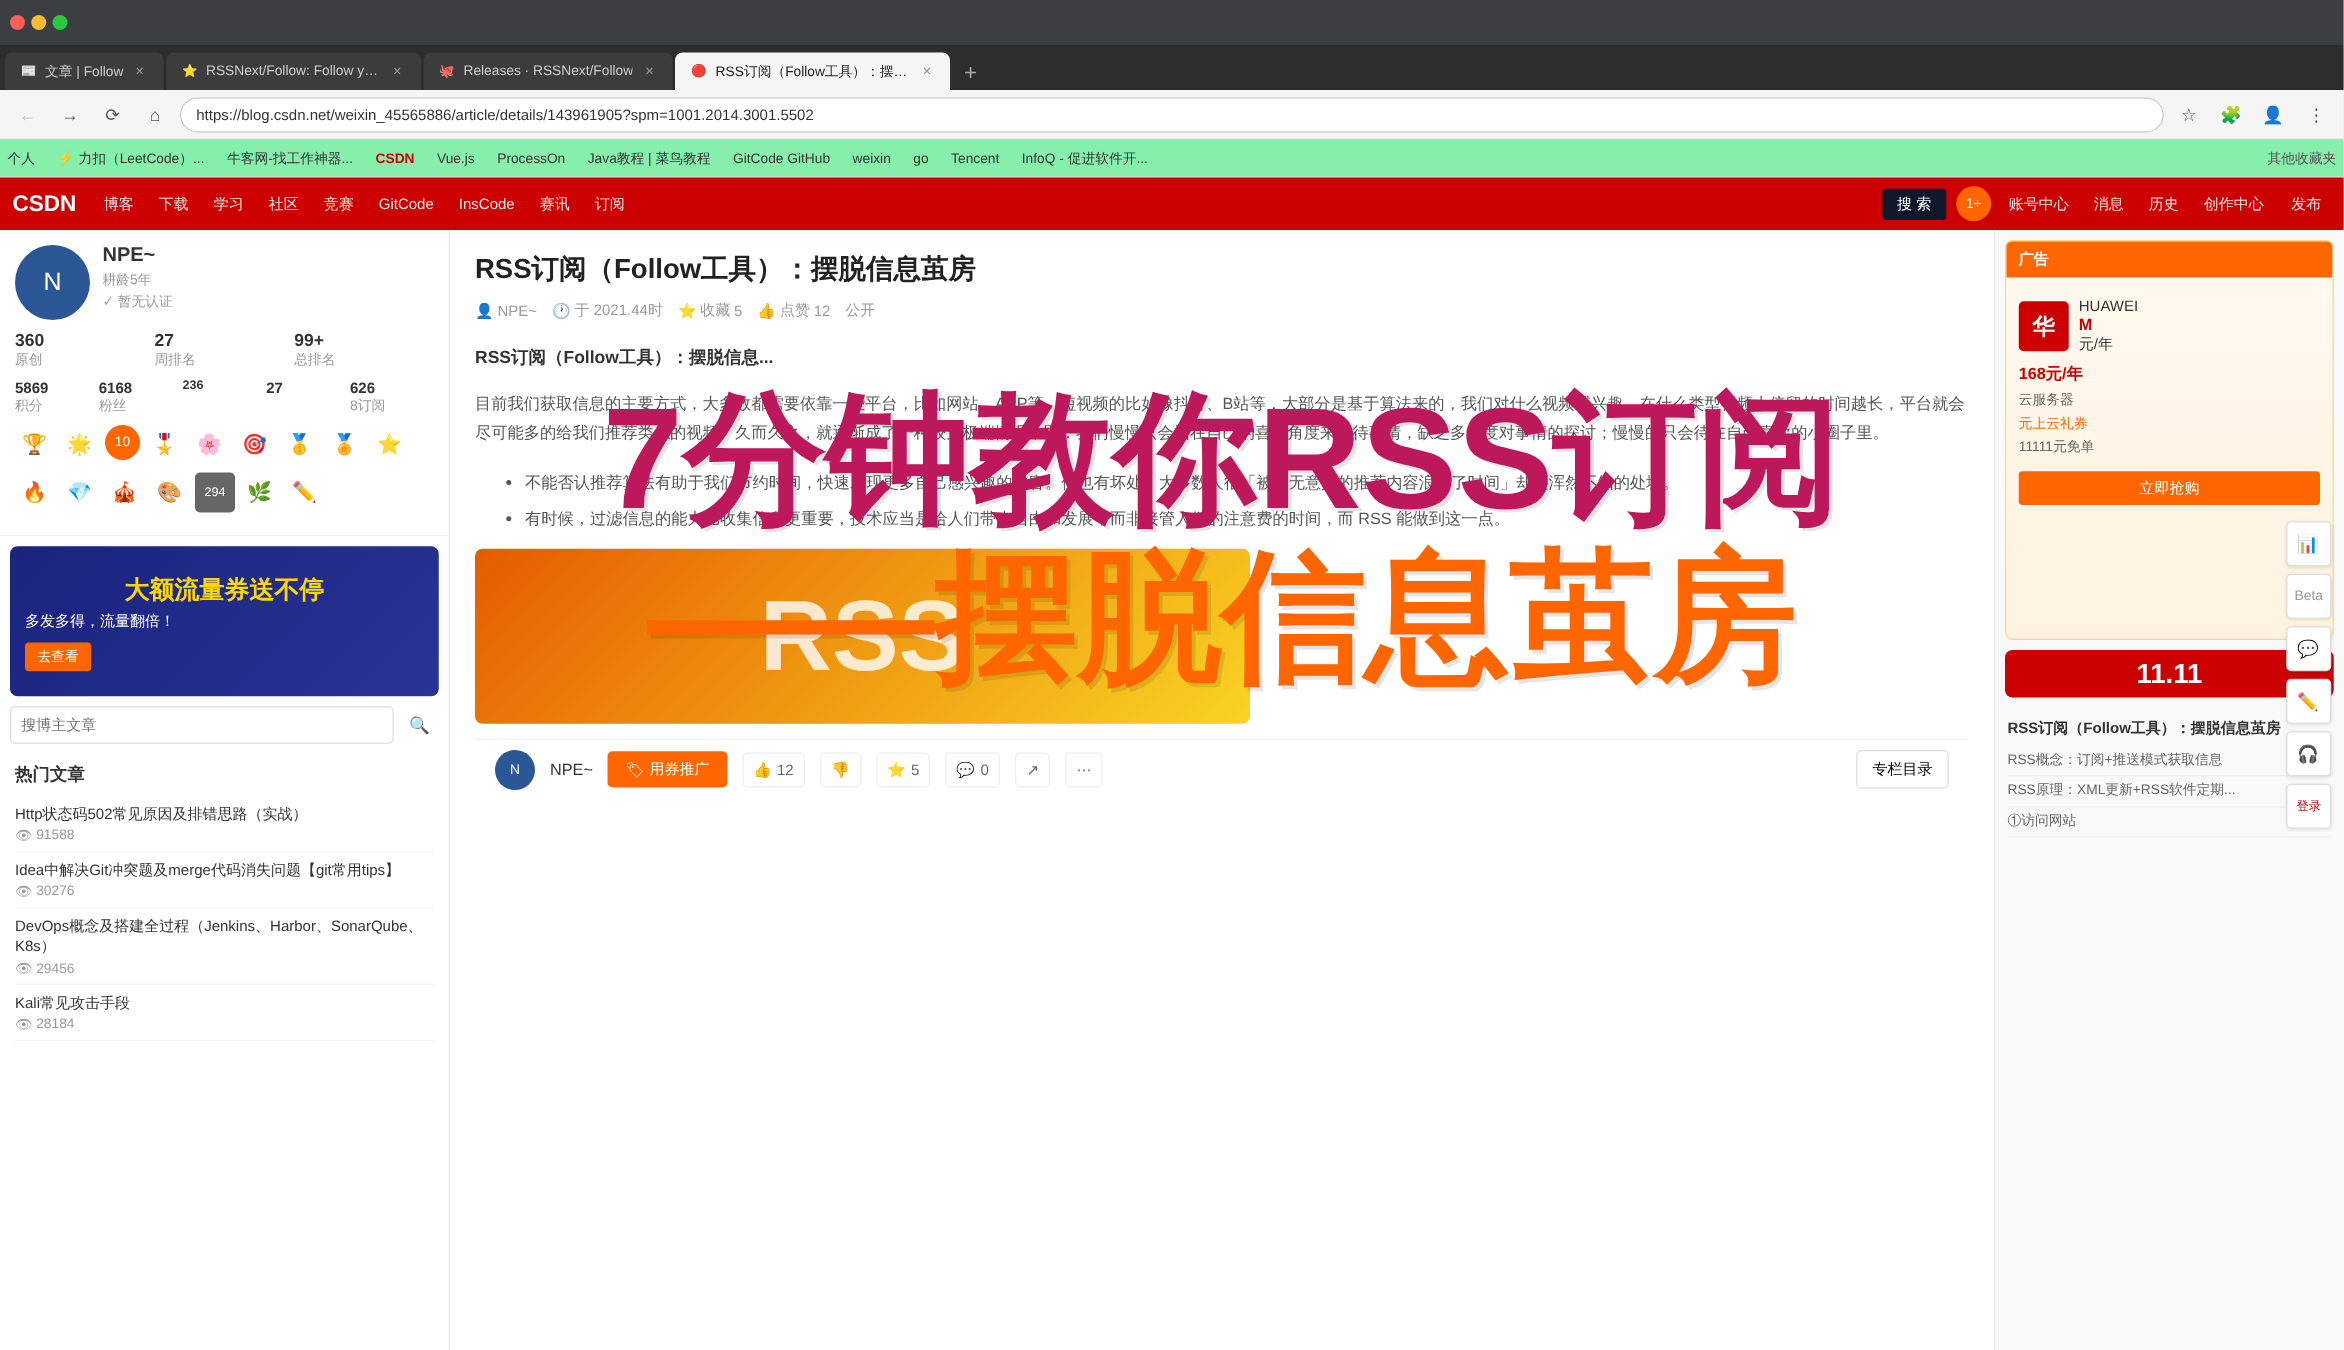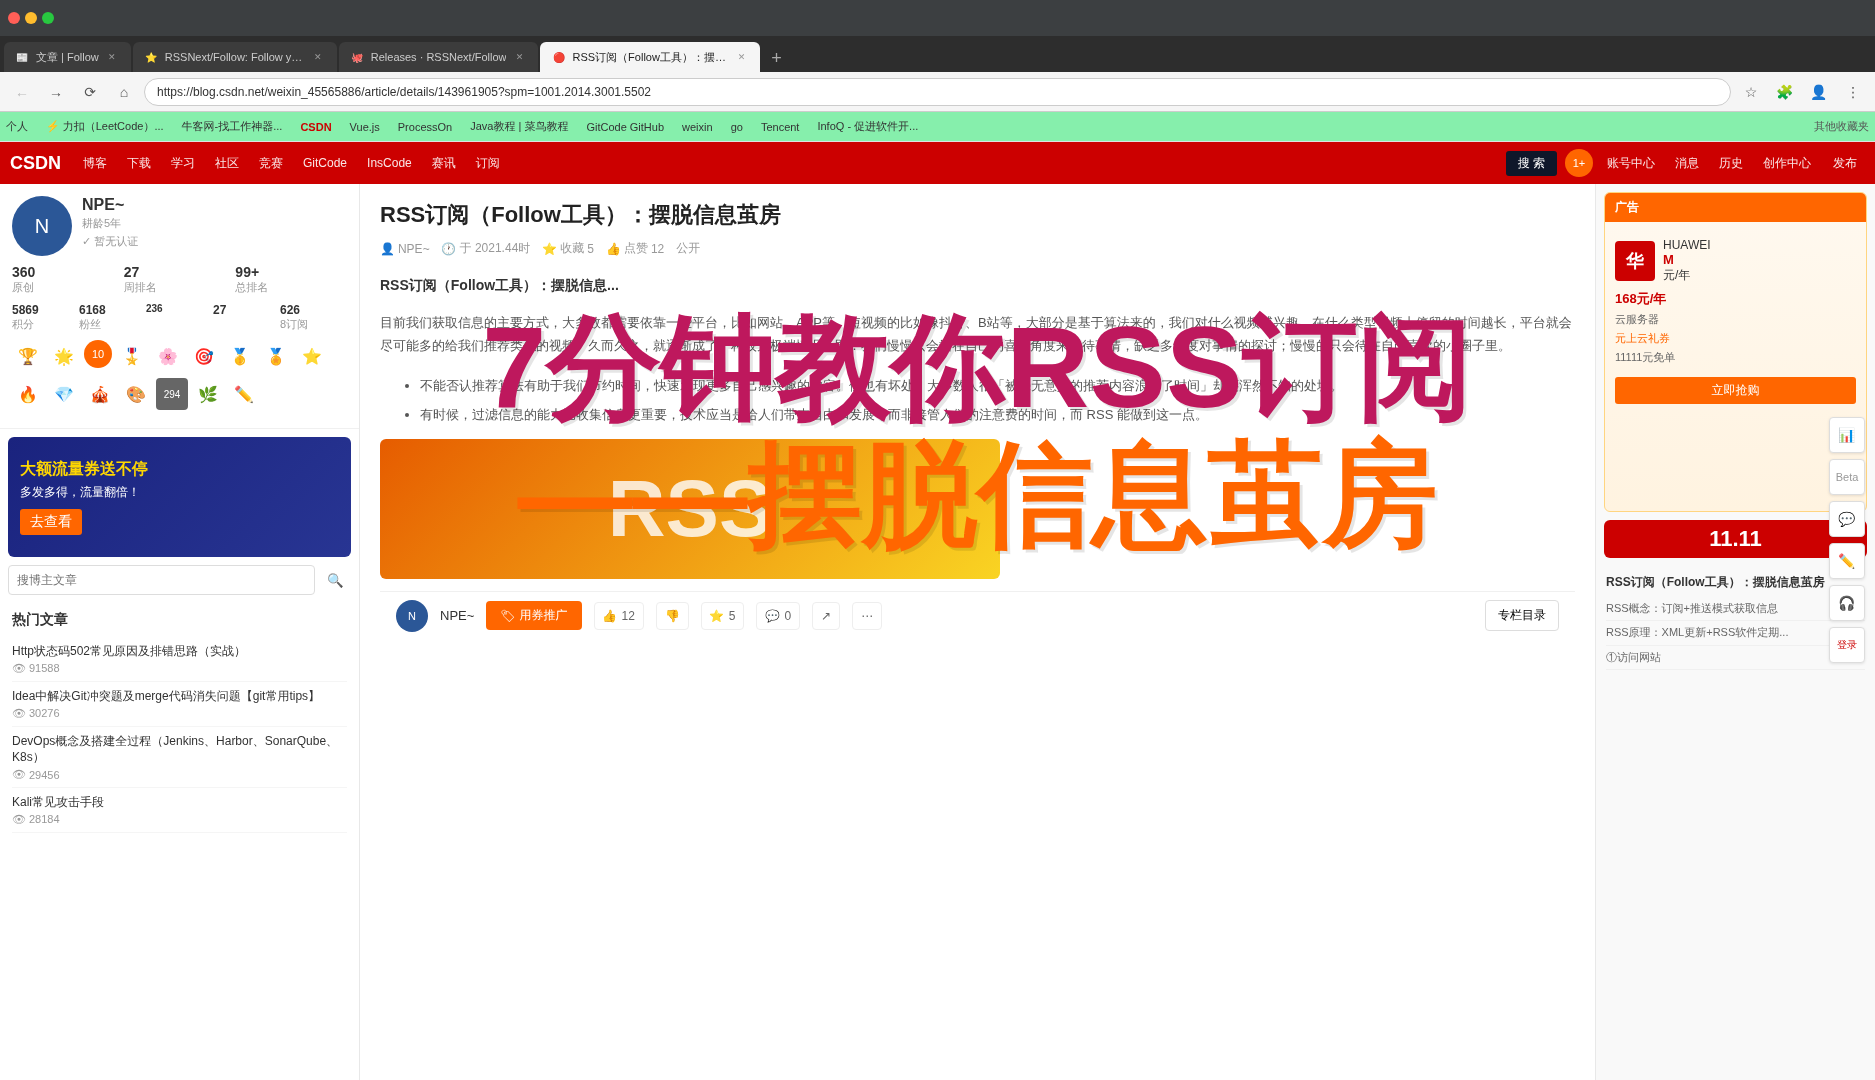--- a/index.html
+++ b/index.html
@@ -54,23 +54,23 @@
     .user-sub { font-size: 11px; color: #999; margin-top: 2px; }
     .user-badge { display: inline-flex; align-items: center; gap: 3px; font-size: 11px; color: #999; margin-top: 3px; }
     .user-stats { display: flex; gap: 0; margin: 8px 0; }
     .stat-item { flex: 1; text-align: left; }
     .stat-num { font-size: 14px; font-weight: bold; color: #333; }
     .stat-label { font-size: 11px; color: #999; }
     .badges-row { display: flex; gap: 4px; flex-wrap: wrap; margin: 6px 0; }
     .badge-icon { width: 32px; height: 32px; border-radius: 4px; display: flex; align-items: center; justify-content: center; font-size: 16px; }
 
     .sidebar-ad { margin: 8px; border-radius: 6px; overflow: hidden; height: 120px; background: linear-gradient(135deg, #1a237e, #283593); display: flex; flex-direction: column; justify-content: center; padding: 12px; }
-    .ad-text-big { color: #ffd700; font-size: 16px; font-weight: bold; }
+    .ad-text-big { color: #ffd700; font-size: 20px; font-weight: bold; text-align: center; }
     .ad-text-sub { color: #fff; font-size: 12px; margin-top: 4px; }
-    .ad-btn { margin-top: 8px; background: #ff6600; color: #fff; border: none; padding: 4px 10px; border-radius: 3px; font-size: 14px; cursor: pointer; width: fit-content; }
+    .ad-btn { margin-top: 8px; background: #ff6600; color: #fff; border: none; padding: 4px 10px; border-radius: 3px; font-size: 11px; cursor: pointer; width: fit-content; }
 
     .search-box { margin: 8px; display: flex; align-items: center; gap: 6px; }
     .search-input { flex: 1; height: 30px; border: 1px solid #ddd; border-radius: 4px; padding: 0 8px; font-size: 12px; }
     .search-btn { width: 30px; height: 30px; background: none; border: none; cursor: pointer; display: flex; align-items: center; justify-content: center; color: #666; }
 
     .hot-articles { padding: 8px 12px; }
     .section-title { font-size: 14px; font-weight: bold; color: #333; margin-bottom: 8px; }
     .article-item { padding: 6px 0; border-bottom: 1px solid #f5f5f5; cursor: pointer; }
     .article-title { font-size: 12px; color: #333; line-height: 1.4; }
     .article-views { font-size: 11px; color: #999; margin-top: 2px; display: flex; align-items: center; gap: 3px; }

